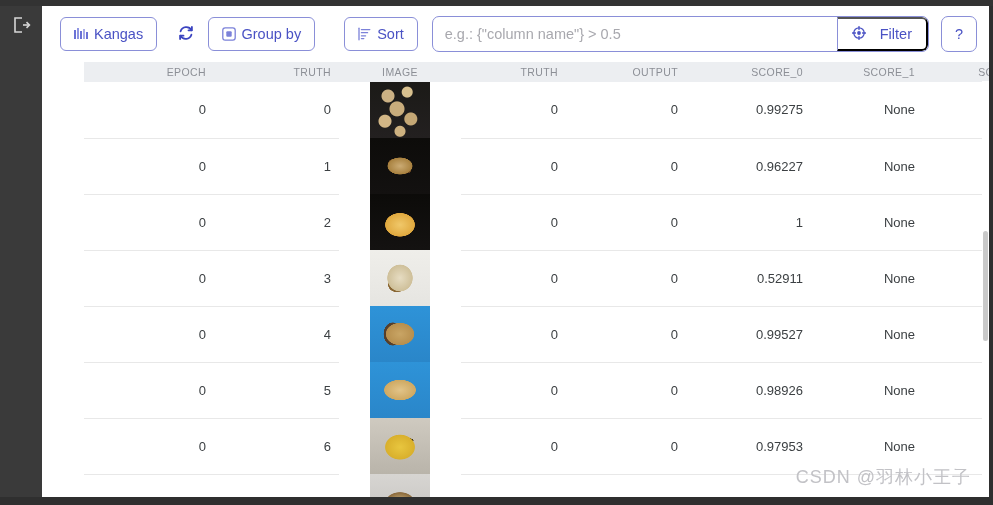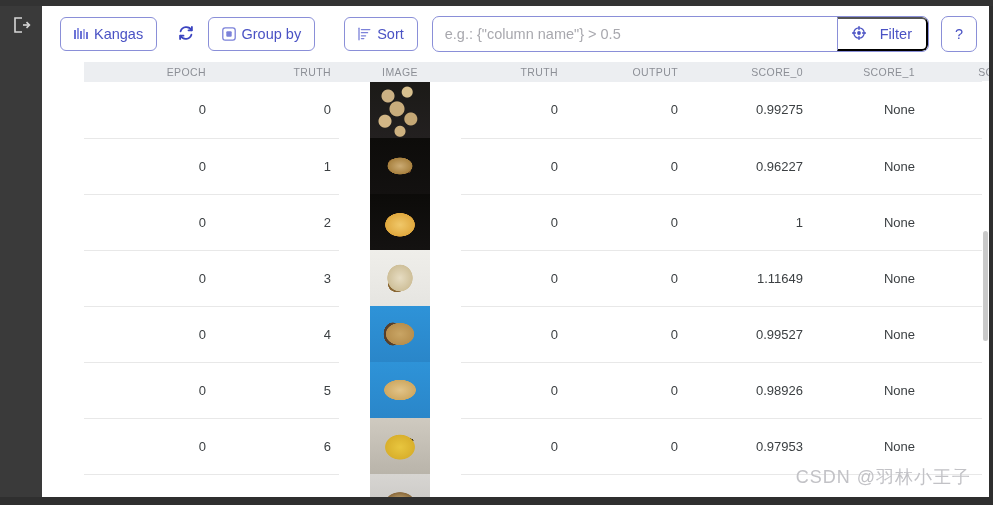--- a/index.html
+++ b/index.html
@@ -355,21 +355,21 @@
                 <td>None</td>
               </tr>
               <tr>
                 <td>0</td>
                 <td>3</td>
                 <td class="cell-image">
                   <div class="thumb" style="background-image: radial-gradient(20px 21px, rgb(230, 220, 194) 0%, rgb(207, 192, 154) 62%, transparent 65%), radial-gradient(12px 10px at 45% 62%, rgb(124, 90, 45) 0%, rgb(138, 103, 52) 72%, transparent 76%), linear-gradient(rgb(239, 238, 234), rgb(230, 229, 225));"></div>
                 </td>
                 <td>0</td>
                 <td>0</td>
-                <td>1.11649</td>
+                <td>0.52911</td>
                 <td>None</td>
                 <td>None</td>
               </tr>
               <tr>
                 <td>0</td>
                 <td>4</td>
                 <td class="cell-image">
                   <div class="thumb" style="background-image: radial-gradient(23px 18px, rgb(201, 165, 101) 0%, rgb(183, 143, 78) 60%, transparent 63%), radial-gradient(12px 15px at 38% 50%, rgb(74, 53, 36) 0%, rgb(87, 64, 44) 75%, transparent 78%), linear-gradient(rgb(46, 147, 216), rgb(42, 134, 201));"></div>
                 </td>
                 <td>0</td>

